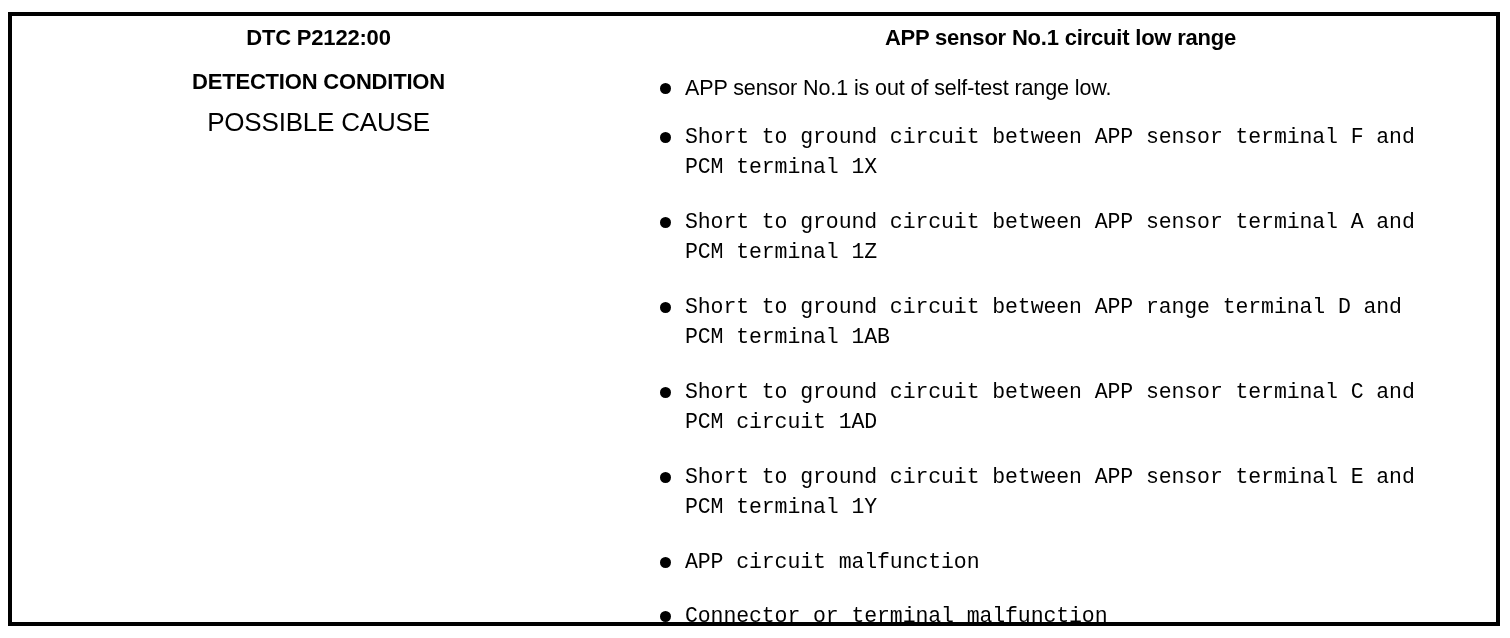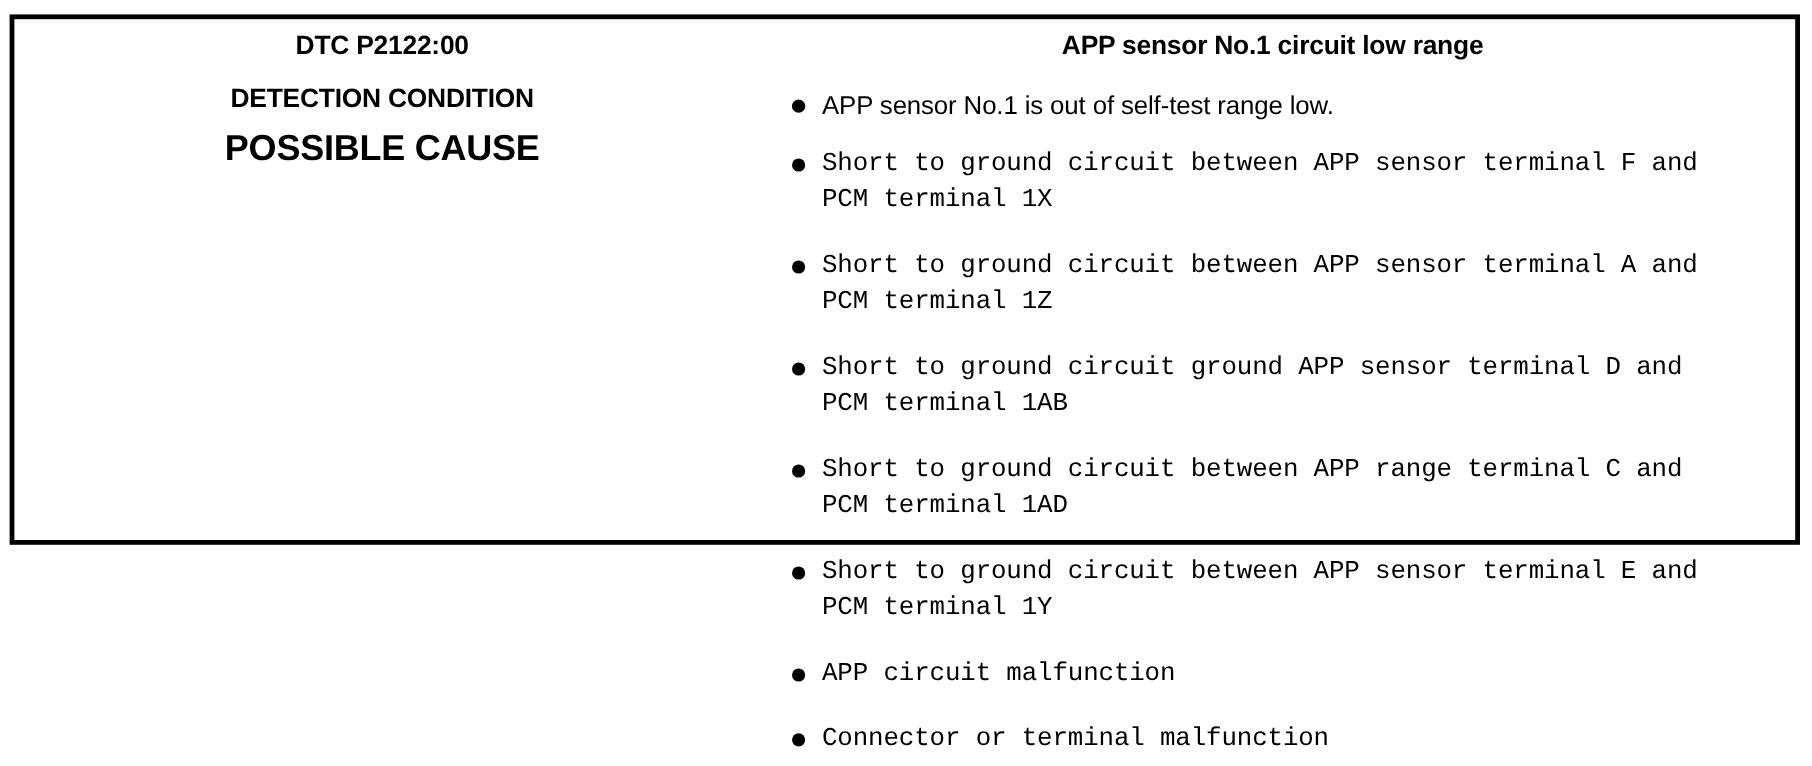--- a/index.html
+++ b/index.html
@@ -21,21 +21,21 @@
     height: 638px;
     background: #ffffff;
   }
 
   
   .dtc-table {
     position: absolute;
     left: 8px;
     top: 12px;
     width: 1492px;          
-    height: 442px;          
+    height: 614px;          
     box-sizing: border-box;
     border: 4px solid #000000;
     border-collapse: collapse;
     background: #ffffff;
   }
 
   .dtc-table table {
     width: 100%;
     height: 100%;
     border-collapse: collapse;
@@ -77,22 +77,22 @@
     font-size: 22px;
     letter-spacing: -0.2px;
     padding-left: 8px;
     line-height: 44px;
     white-space: nowrap;
     overflow: hidden;
   }
 
   
   .label-cell-tall {
-    font-weight: bold;
-    font-size: 30px;
+    font-weight: normal;
+    font-size: 26px;
     letter-spacing: -0.2px;
     padding-left: 8px;
     vertical-align: middle;
     white-space: nowrap;
     overflow: hidden;
   }
 
   
   .bullet-list {
     list-style: none;
@@ -180,26 +180,26 @@
                 <span class="bullet-text">Short to ground circuit between APP sensor terminal F and PCM terminal 1X</span>
               </li>
 
               <li class="bullet-item">
                 <span class="bullet-dot"></span>
                 <span class="bullet-text">Short to ground circuit between APP sensor terminal A and PCM terminal 1Z</span>
               </li>
 
               <li class="bullet-item">
                 <span class="bullet-dot"></span>
-                <span class="bullet-text">Short to ground circuit ground APP sensor terminal D and PCM terminal 1AB</span>
-              </li>
-
-              <li class="bullet-item">
-                <span class="bullet-dot"></span>
-                <span class="bullet-text">Short to ground circuit between APP range terminal C and PCM terminal 1AD</span>
+                <span class="bullet-text">Short to ground circuit between APP range terminal D and PCM terminal 1AB</span>
+              </li>
+
+              <li class="bullet-item">
+                <span class="bullet-dot"></span>
+                <span class="bullet-text">Short to ground circuit between APP sensor terminal C and PCM circuit 1AD</span>
               </li>
 
               <li class="bullet-item">
                 <span class="bullet-dot"></span>
                 <span class="bullet-text">Short to ground circuit between APP sensor terminal E and PCM terminal 1Y</span>
               </li>
 
               <li class="bullet-item single">
                 <span class="bullet-dot"></span>
                 <span class="bullet-text">APP circuit malfunction</span>

